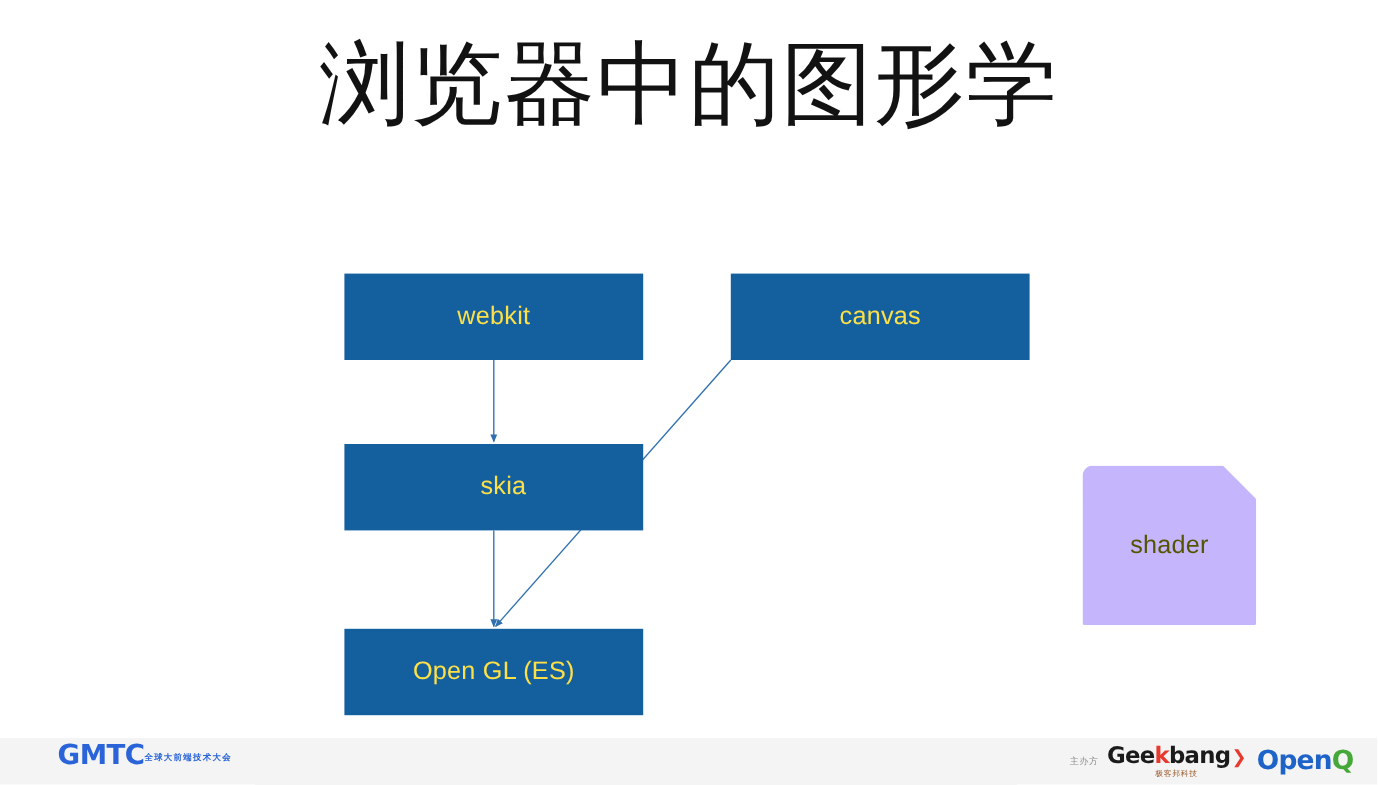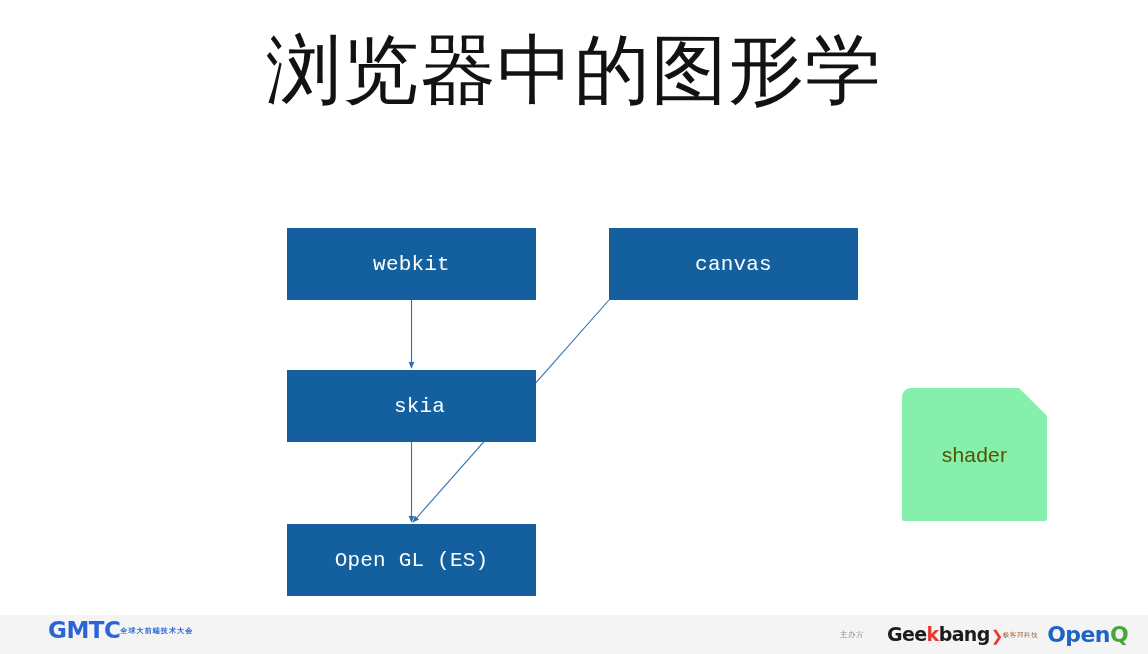--- a/index.html
+++ b/index.html
@@ -51,39 +51,39 @@
     pointer-events: none;
   }
 
   .node {
     position: absolute;
     box-sizing: border-box;
     display: flex;
     align-items: center;
     justify-content: center;
     background: #14609F;
-    color: #ffffff;
+    color: #fde047;
     font-size: 21px;
     font-weight: 400;
     letter-spacing: 0.2px;
-    font-family: Liberation Mono, monospace;
+    font-family: Liberation Sans, sans-serif;
   }
   .node-webkit { left: 287px; top: 228px; width: 249px; height: 72px; }
   .node-canvas { left: 609px; top: 228px; width: 249px; height: 72px; }
   .node-skia   { left: 287px; top: 370px; width: 249px; height: 72px; padding-left: 16px; }
   .node-opengl { left: 287px; top: 524px; width: 249px; height: 72px; }
 
   
   .shader-note {
     position: absolute;
     left: 902px;
     top: 388px;
     width: 145px;
     height: 133px;
-    background: #86efac;
+    background: #c4b5fd;
     display: flex;
     align-items: center;
     justify-content: center;
     color: #555500;
     font-size: 21px;
     letter-spacing: 0.2px;
     border-top-left-radius: 9px;
     border-bottom-left-radius: 2px;
     border-bottom-right-radius: 2px;
     clip-path: polygon(0 0, calc(100% - 28px) 0, 100% 28px, 100% 100%, 0 100%);
@@ -136,23 +136,23 @@
   }
   .host-label {
     font-family: "DejaVu Sans", "Liberation Sans", sans-serif;
     font-size: 7.5px;
     color: #8C8C8C;
     letter-spacing: 0.5px;
     margin-right: -2px;
   }
   .geekbang-block {
     display: flex;
+    flex-direction: column;
     align-items: center;
     line-height: 1;
-    margin-left: 16px;
   }
   .geekbang-word {
     font-family: "DejaVu Sans", "Liberation Sans", sans-serif;
     font-size: 19px;
     font-weight: 700;
     color: #1B1B1B;
     letter-spacing: -0.6px;
     display: flex;
     align-items: baseline;
   }

